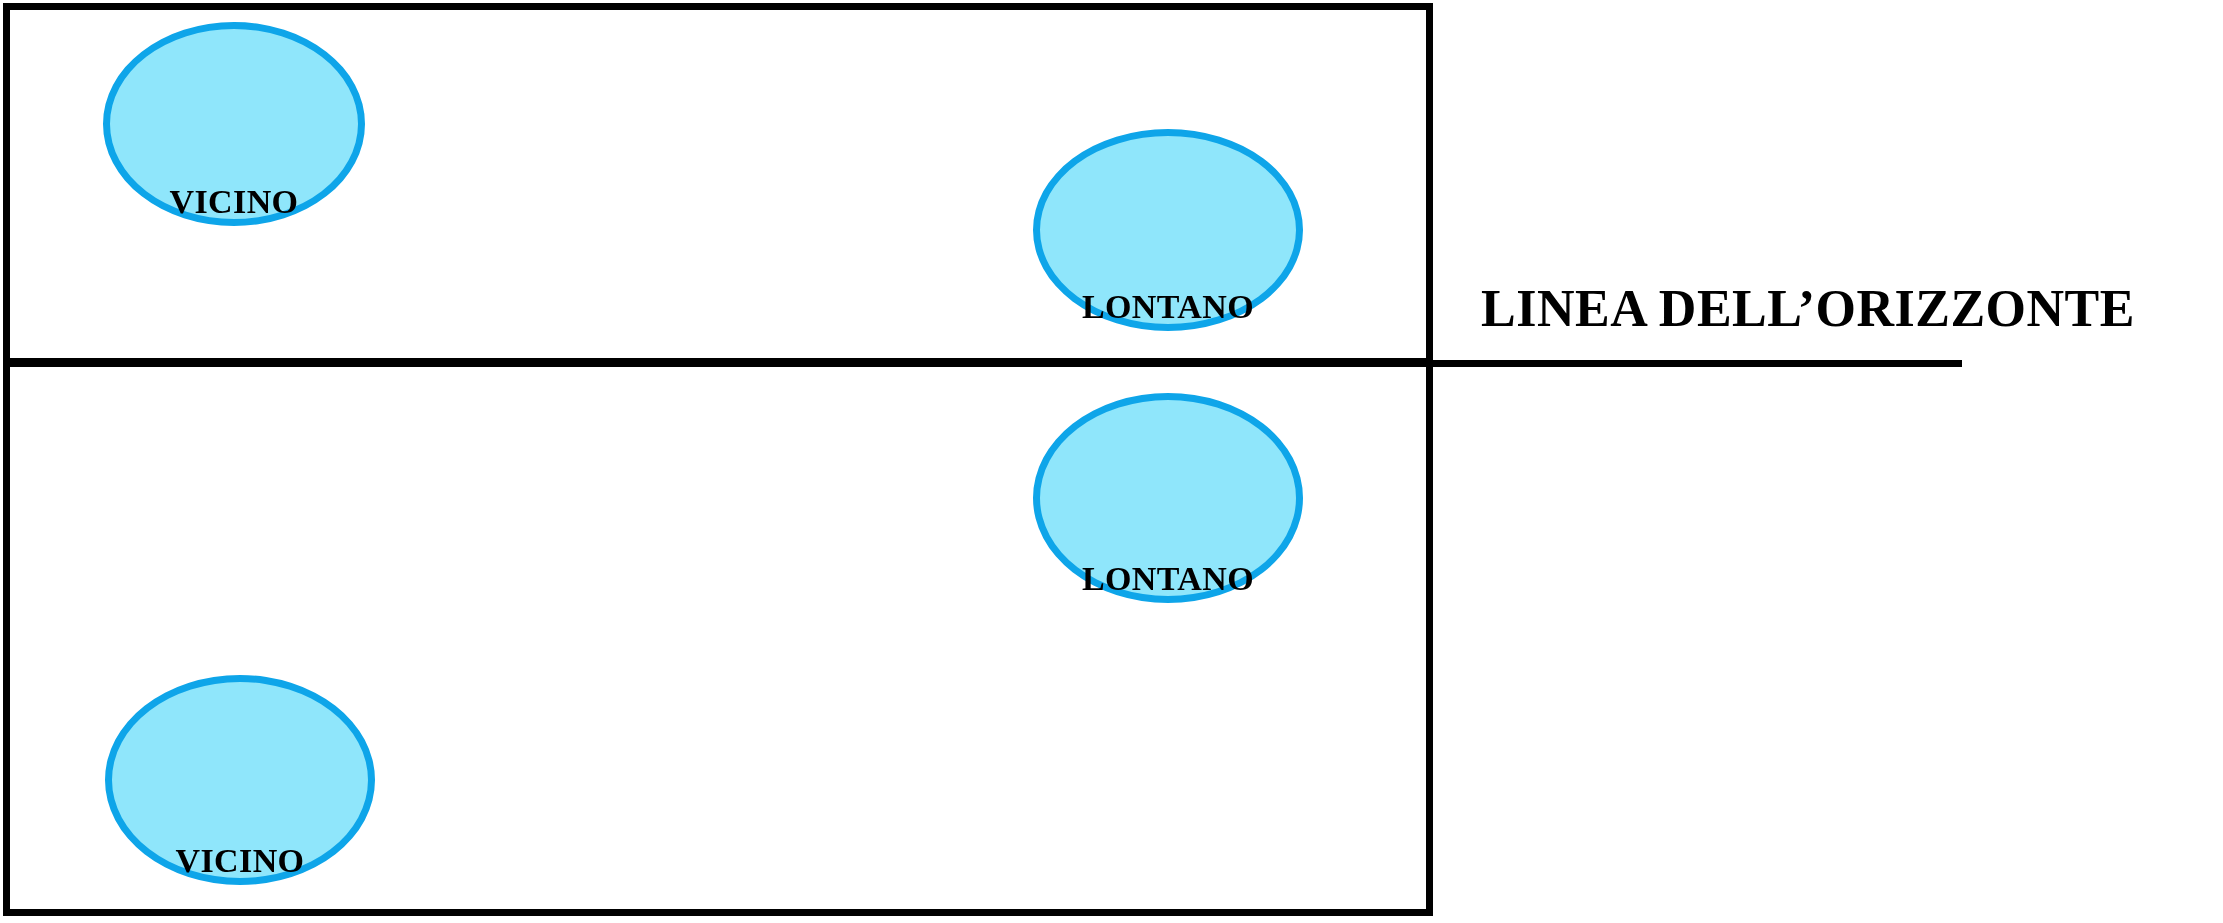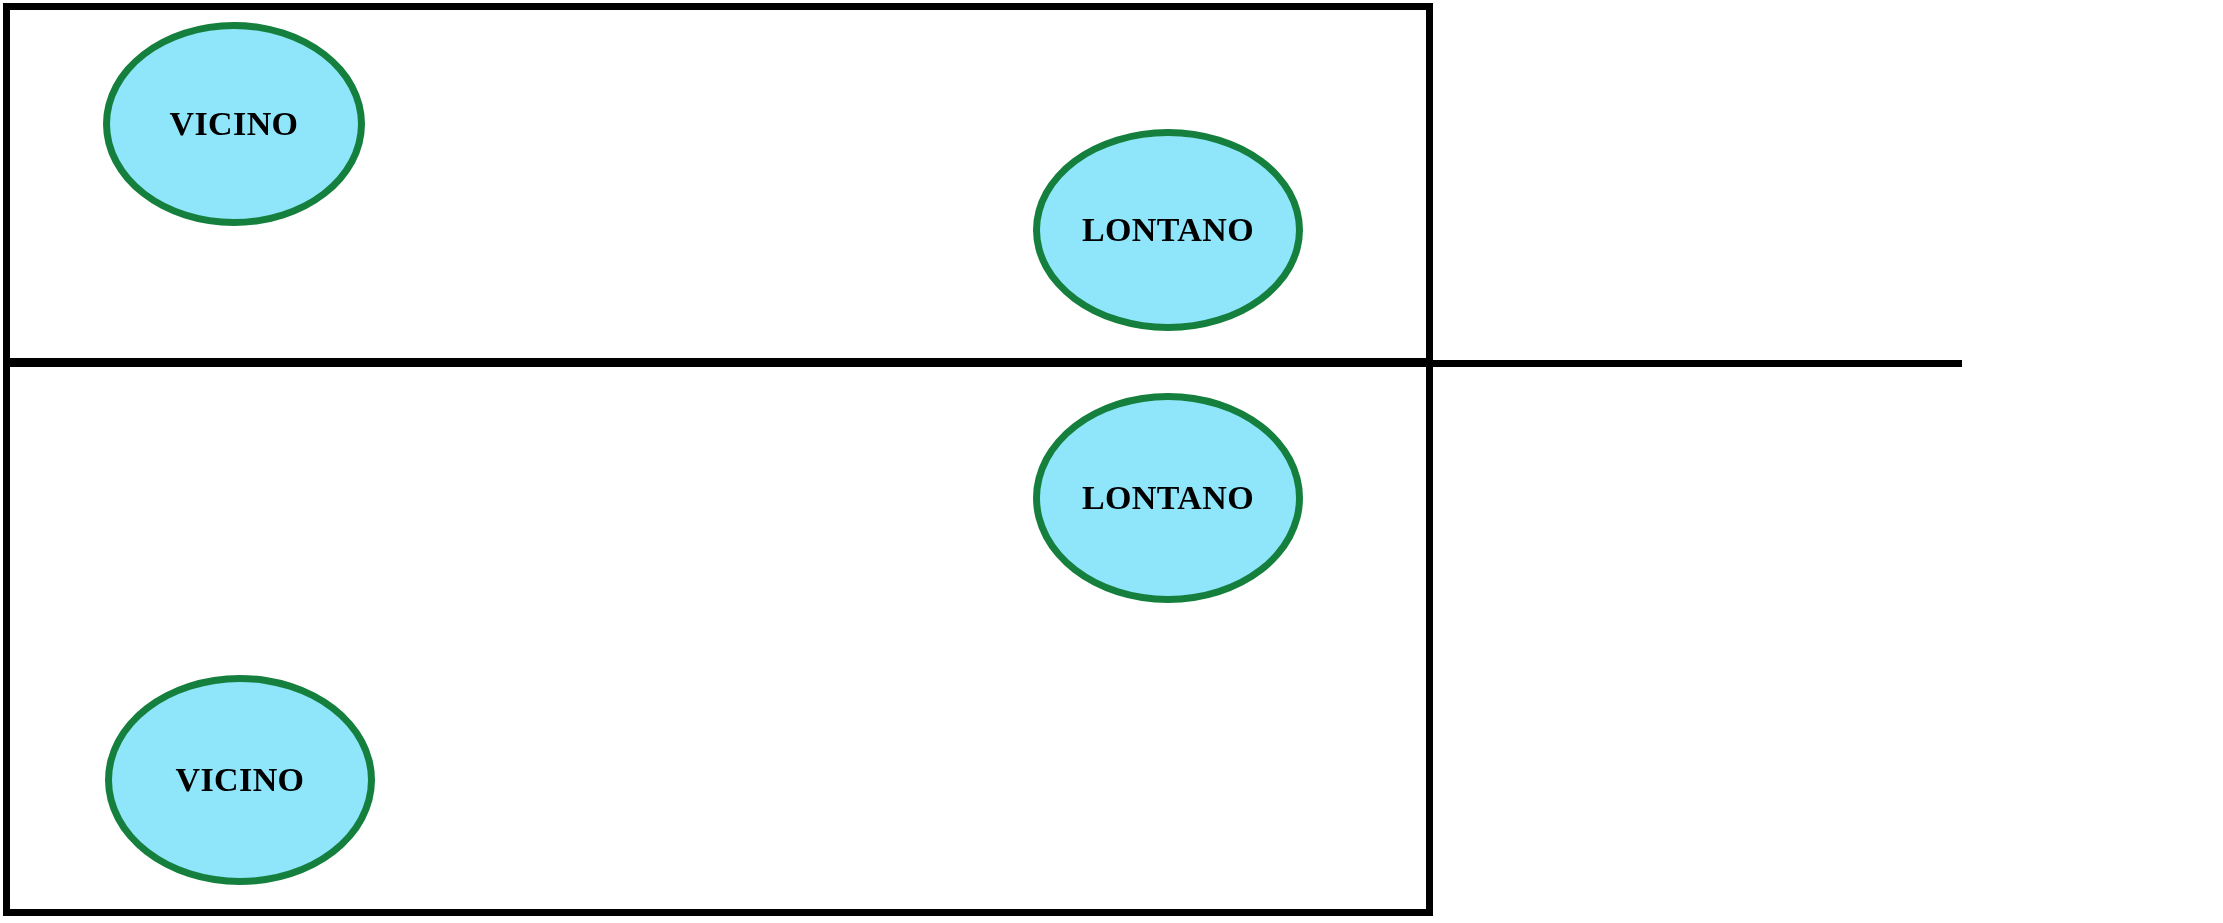--- a/index.html
+++ b/index.html
@@ -61,23 +61,23 @@
     line-height: 52px;
     letter-spacing: 0.5px;
     color: #000000;
   }
 
   
   .ellipse {
     position: absolute;
     box-sizing: border-box;
     border-radius: 50%;
-    border: 7px solid #15803d;
+    border: 7px solid #0ea5e9;
     display: flex;
-    align-items: center;
+    align-items: flex-end;
     justify-content: center;
   }
   .ellipse-label {
     font-family: "Liberation Serif", serif;
     font-weight: bold;
     font-size: 34px;
     line-height: 34px;
     letter-spacing: 0.4px;
     color: #000000;
     white-space: nowrap;
@@ -93,20 +93,21 @@
 <body>
 
 <div id="stage">
 
   <div class="frame" id="frame-upper"></div>
 
   <div class="frame" id="frame-lower"></div>
 
   <div id="horizon-line-extension"></div>
 
+  <div id="horizon-label">LINEA DELL’ORIZZONTE</div>
 
   <div class="ellipse" id="ellipse-upper-vicino" style="background:#8FE6FB;">
     <span class="ellipse-label">VICINO</span>
   </div>
 
   <div class="ellipse" id="ellipse-upper-lontano" style="background:#8FE6FB;">
     <span class="ellipse-label">LONTANO</span>
   </div>
 
   <div class="ellipse" id="ellipse-lower-lontano" style="background:#8FE6FB;">

